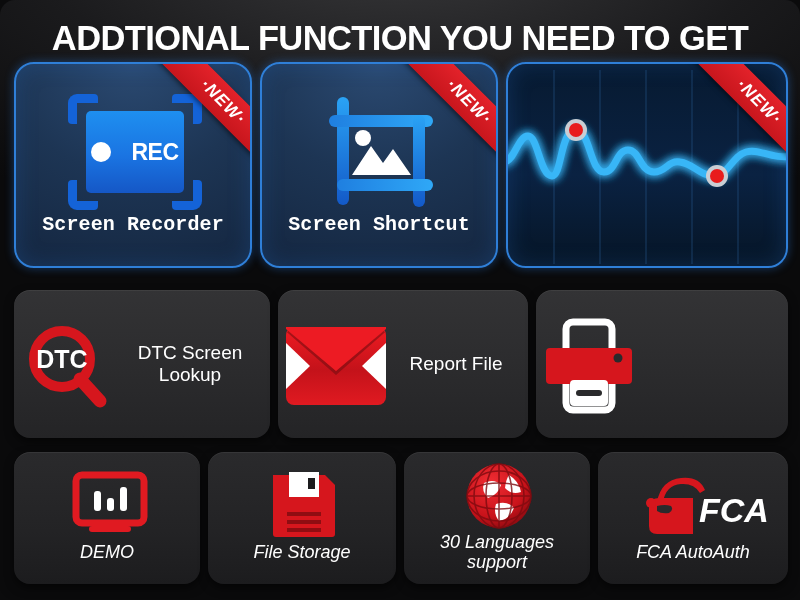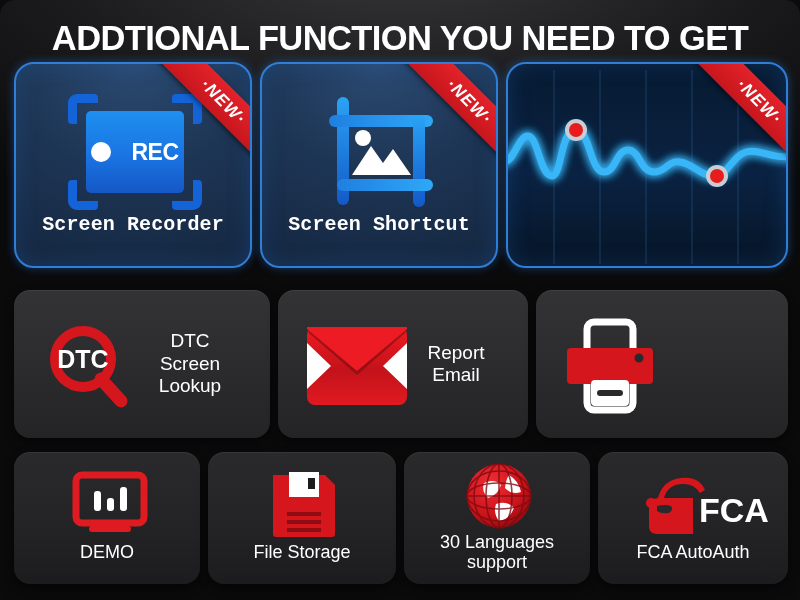--- a/index.html
+++ b/index.html
@@ -145,21 +145,21 @@
   
   #card-dtc-library   { left: 14px;  top: 290px; width: 256px; height: 148px; }
   #card-report-email  { left: 278px; top: 290px; width: 250px; height: 148px; }
   #card-data-print    { left: 536px; top: 290px; width: 252px; height: 148px; }
 
   .row2-inner {
     position: absolute;
     inset: 0;
     display: flex;
     align-items: center;
-    padding: 0 29px;
+    padding: 0 8px;
     gap: 10px;
   }
   .row2-icon { flex: 0 0 auto; display: flex; align-items: center; justify-content: center; }
   .row2-text {
     flex: 1 1 auto;
     color: #ffffff;
     font-size: 19px;
     font-weight: 400;
     line-height: 1.18;
     text-align: center;
@@ -173,20 +173,21 @@
 
   .row3-inner {
     position: absolute;
     inset: 0;
     display: flex;
     flex-direction: column;
     align-items: center;
     justify-content: center;
     gap: 6px;
     padding: 8px 6px 10px;
+    font-style: italic;
   }
   .row3-icon { display: flex; align-items: center; justify-content: center; height: 64px; }
   .row3-text {
     color: #ffffff;
     font-size: 18px;
     font-weight: 400;
     line-height: 1.12;
     text-align: center;
   }
 
@@ -385,21 +386,21 @@
             <rect x="0" y="0" width="100" height="78" rx="8" fill="url(#envGrad)"></rect>
 
             <path d="M0 16 L24 39 L0 62 Z" fill="#ffffff"></path>
             <path d="M100 16 L76 39 L100 62 Z" fill="#ffffff"></path>
 
             <path d="M2 4 L50 46 L98 4" fill="none" stroke="#6f0d11" stroke-width="3" opacity="0.55"></path>
             <path d="M0 2 L50 44 L100 2 L100 0 L0 0 Z" fill="#ed1b23"></path>
           </svg>
         </div>
       </div>
-      <div class="row2-text">Report Email</div>
+      <div class="row2-text">Report File</div>
     </div>
   </div>
 
   <div class="card grey" id="card-data-print">
     <div class="row2-inner">
       <div class="row2-icon">
         <div class="printer-wrap">
           <svg width="90" height="96" viewBox="0 0 90 96">
 
             <rect x="22" y="4" width="46" height="88" rx="7" fill="none" stroke="#ffffff" stroke-width="7"></rect>

